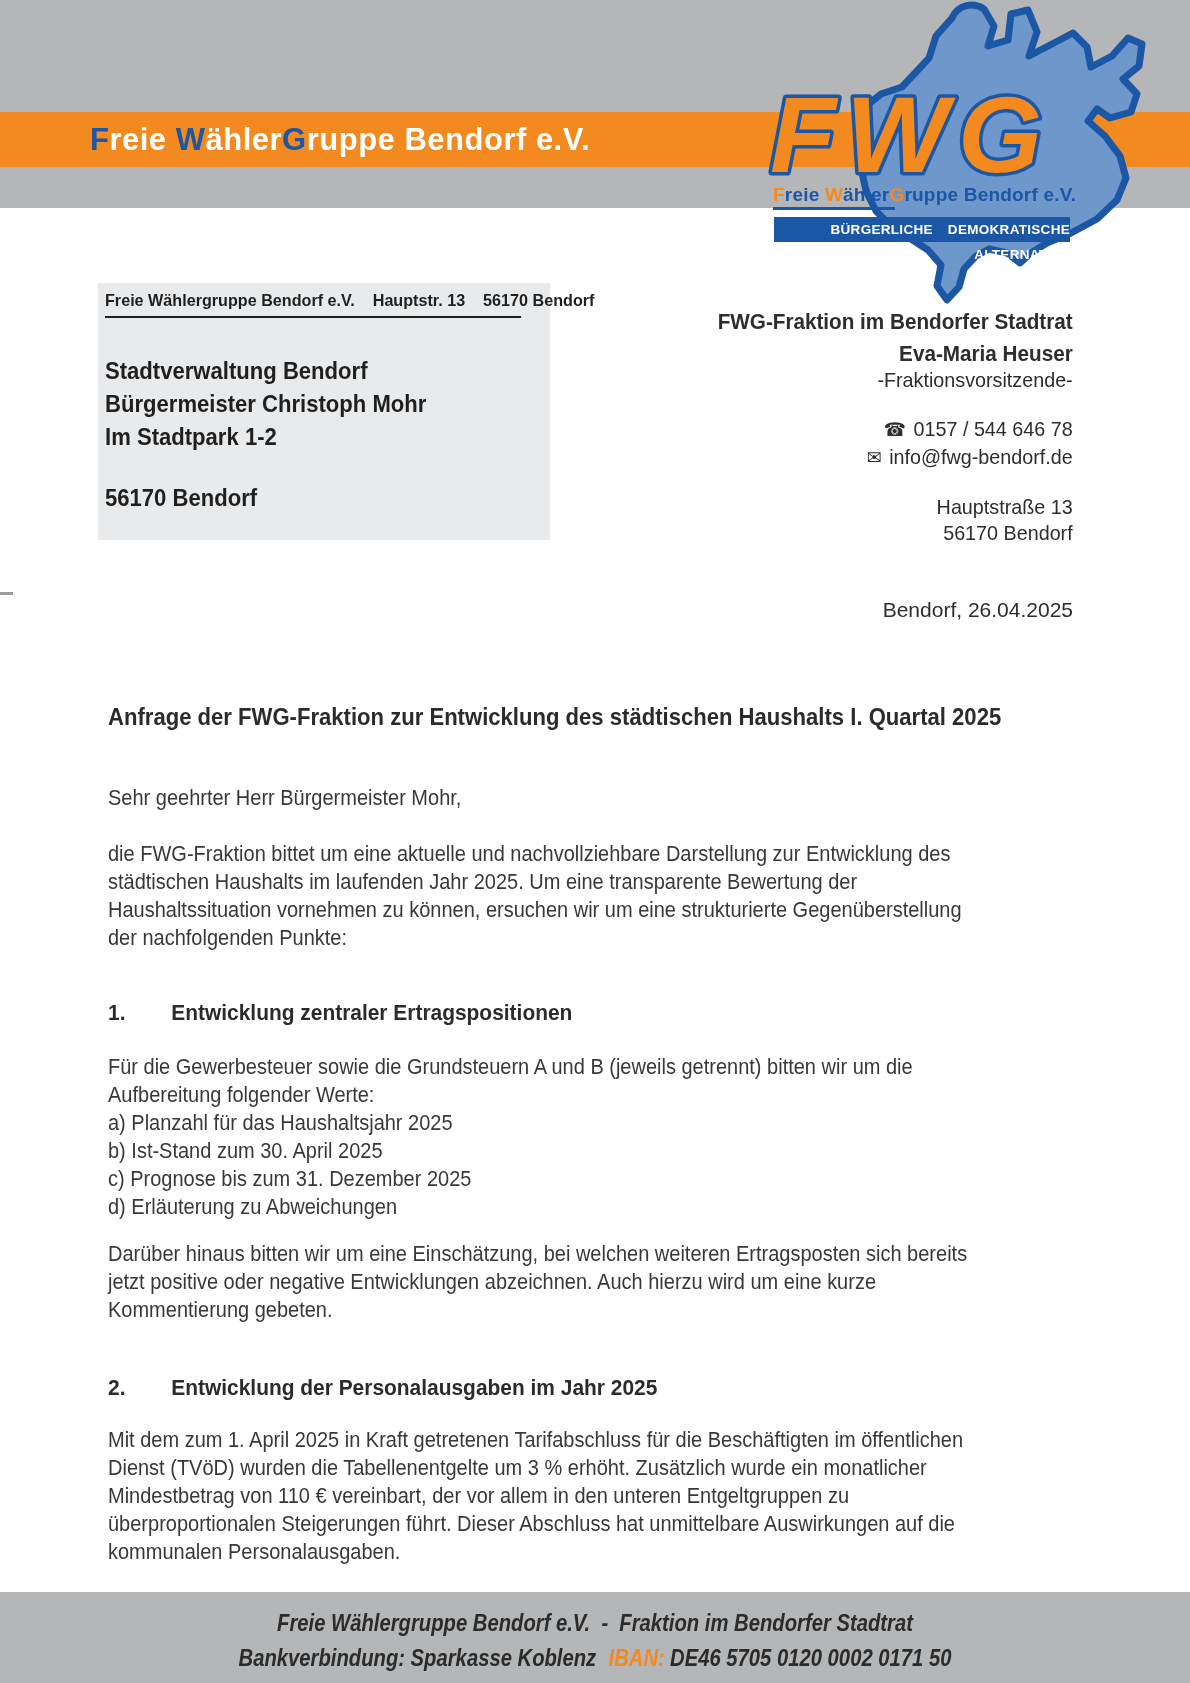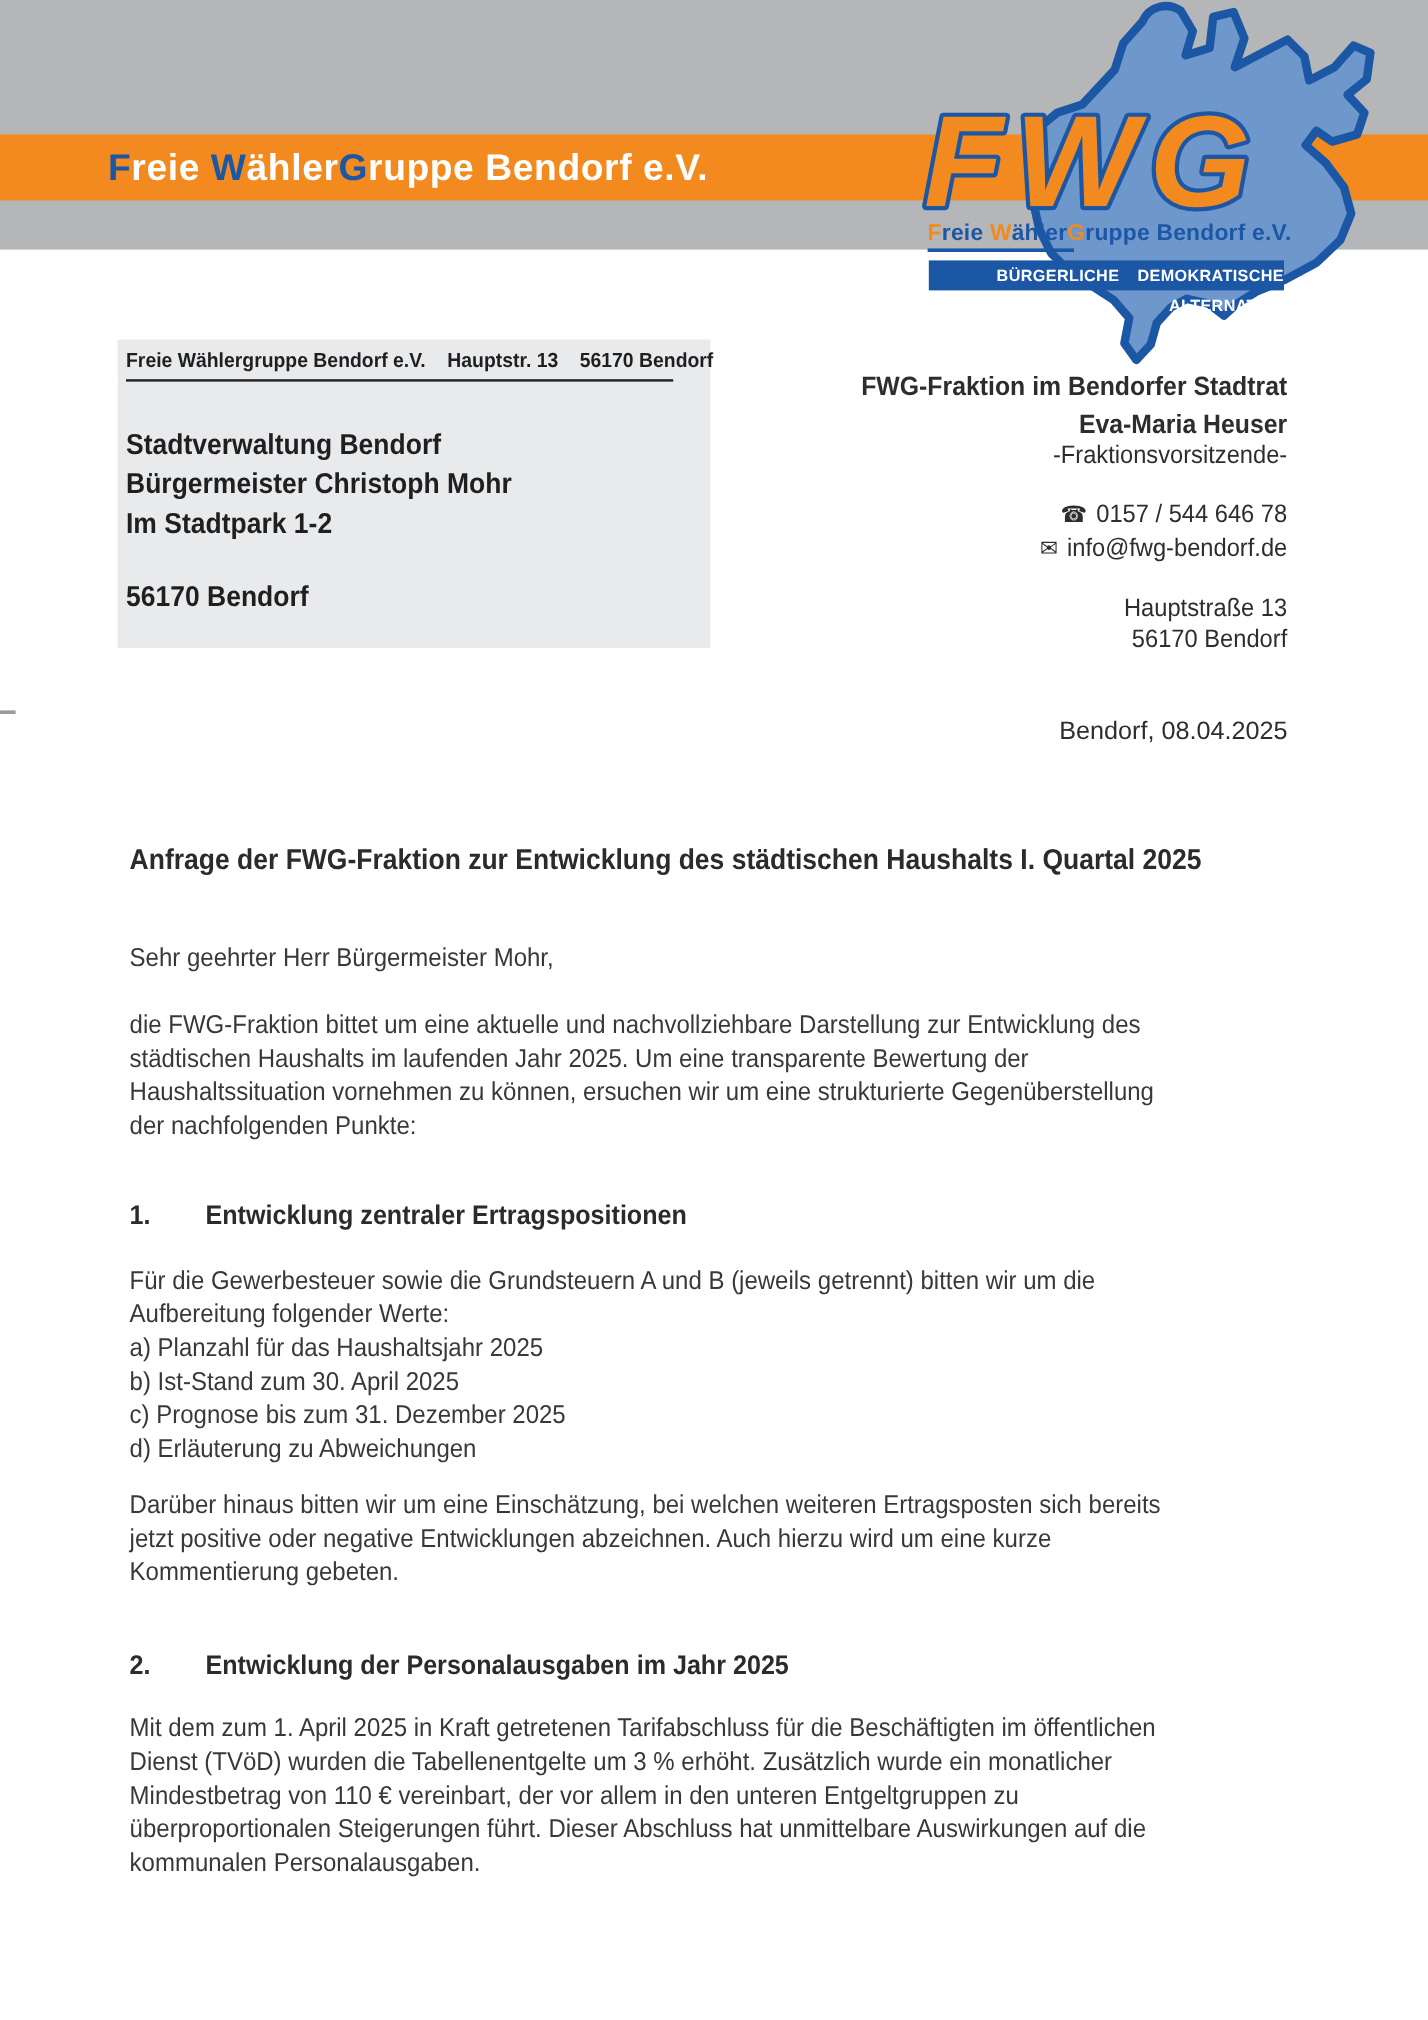--- a/index.html
+++ b/index.html
@@ -13,21 +13,21 @@
   .c-blue{color:#1c57a6}.c-white{color:#ffffff}.c-orange{color:#f28a1f}
   
   .logo-svg{position:absolute;left:690px;top:0;width:460px;height:310px;}
   .logo-subtitle{position:absolute;left:773px;top:184px;font-size:19px;font-weight:bold;
                  letter-spacing:.2px;white-space:pre;}
   .logo-underline{position:absolute;left:773px;top:207px;width:122px;height:3px;background:#1c57a6;}
   .logo-bar{position:absolute;left:774px;top:217px;width:296px;height:25px;background:#1c57a6;
             color:#fff;font-weight:bold;font-size:13.5px;line-height:25px;text-align:right;
             word-spacing:11px;letter-spacing:.3px;}
   
-  .addr-box{position:absolute;left:98px;top:283px;width:494px;height:257px;background:#e9eaec;
+  .addr-box{position:absolute;left:98px;top:283px;width:452px;height:257px;background:#e9eaec;
             box-sizing:border-box;padding:8px 7px 0 7px;color:#1f1f1f;}
   .cond{transform:scaleX(0.92);transform-origin:0 0;}
   .return-line{font-size:17px;font-weight:bold;white-space:pre;padding-bottom:5px;
                border-bottom:2px solid #1f1f1f;transform:scaleX(0.95);transform-origin:0 0;}
   .recipient{margin-top:36px;font-size:24px;font-weight:bold;line-height:33px;white-space:pre;}
   .addr-city{margin-top:31px;font-size:24px;font-weight:bold;white-space:pre;}
   
   .sender{position:absolute;right:117px;top:308px;text-align:right;color:#2d2d2d;
           transform:scaleX(0.94);transform-origin:100% 0;}
   .sender .org{font-size:22px;font-weight:bold;line-height:27px;}
@@ -91,28 +91,32 @@
     <div class="contact">
       <div><span class="icon">☎</span><span>0157 / 544 646 78</span></div>
       <div><span class="icon">✉</span><span>info@fwg-bendorf.de</span></div>
     </div>
     <div class="postal">
       <div>Hauptstraße 13</div>
       <div>56170 Bendorf</div>
     </div>
   </div>
 
-  <div class="dateline">Bendorf, 08.04.2025</div>
+  <div class="dateline">Bendorf, 26.04.2025</div>
   <div class="fold-mark"></div>
 
   <div class="body-el subject">Anfrage der FWG-Fraktion zur Entwicklung des städtischen Haushalts I. Quartal 2025</div>
   <div class="body-el sal">Sehr geehrter Herr Bürgermeister Mohr,</div>
   <div class="body-el para p1"><div>die FWG-Fraktion bittet um eine aktuelle und nachvollziehbare Darstellung zur Entwicklung des</div><div>städtischen Haushalts im laufenden Jahr 2025. Um eine transparente Bewertung der</div><div>Haushaltssituation vornehmen zu können, ersuchen wir um eine strukturierte Gegenüberstellung</div><div>der nachfolgenden Punkte:</div></div>
 
   <div class="body-el heading h1"><span class="h-num">1.</span><span>Entwicklung zentraler Ertragspositionen</span></div>
   <div class="body-el para p2"><div>Für die Gewerbesteuer sowie die Grundsteuern A und B (jeweils getrennt) bitten wir um die</div><div>Aufbereitung folgender Werte:</div><div>a) Planzahl für das Haushaltsjahr 2025</div><div>b) Ist-Stand zum 30. April 2025</div><div>c) Prognose bis zum 31. Dezember 2025</div><div>d) Erläuterung zu Abweichungen</div></div>
   <div class="body-el para p3"><div>Darüber hinaus bitten wir um eine Einschätzung, bei welchen weiteren Ertragsposten sich bereits</div><div>jetzt positive oder negative Entwicklungen abzeichnen. Auch hierzu wird um eine kurze</div><div>Kommentierung gebeten.</div></div>
 
   <div class="body-el heading h2"><span class="h-num">2.</span><span>Entwicklung der Personalausgaben im Jahr 2025</span></div>
   <div class="body-el para p4"><div>Mit dem zum 1. April 2025 in Kraft getretenen Tarifabschluss für die Beschäftigten im öffentlichen</div><div>Dienst (TVöD) wurden die Tabellenentgelte um 3 % erhöht. Zusätzlich wurde ein monatlicher</div><div>Mindestbetrag von 110 € vereinbart, der vor allem in den unteren Entgeltgruppen zu</div><div>überproportionalen Steigerungen führt. Dieser Abschluss hat unmittelbare Auswirkungen auf die</div><div>kommunalen Personalausgaben.</div></div>
 
+  <div class="footer-band">
+    <div class="f-line f1">Freie Wählergruppe Bendorf e.V.  -  Fraktion im Bendorfer Stadtrat</div>
+    <div class="f-line f2"><span>Bankverbindung: Sparkasse Koblenz</span><span class="iban-label">IBAN:</span><span>DE46 5705 0120 0002 0171 50</span></div>
+  </div>
 
 </div>
 
 </body></html>

